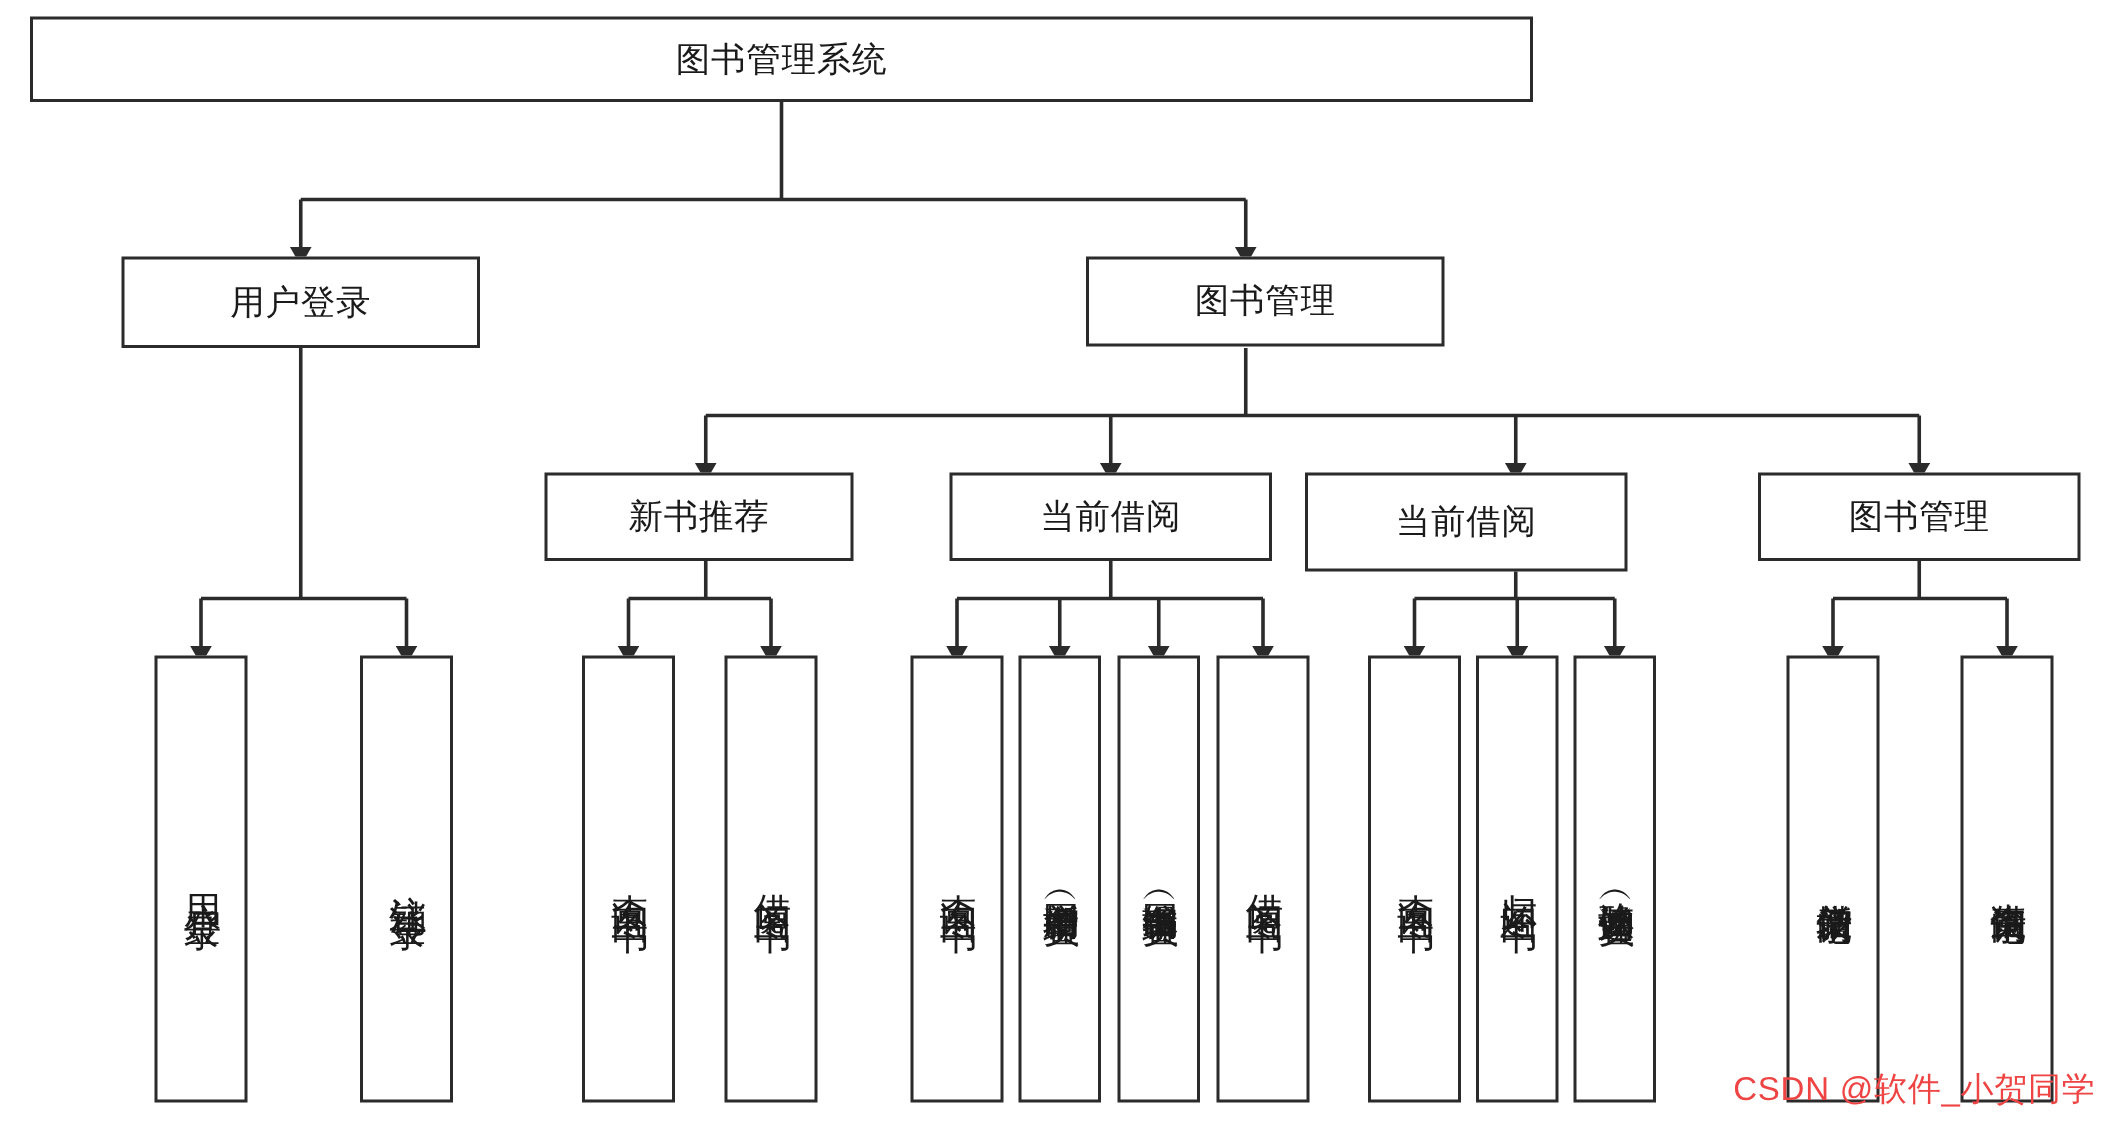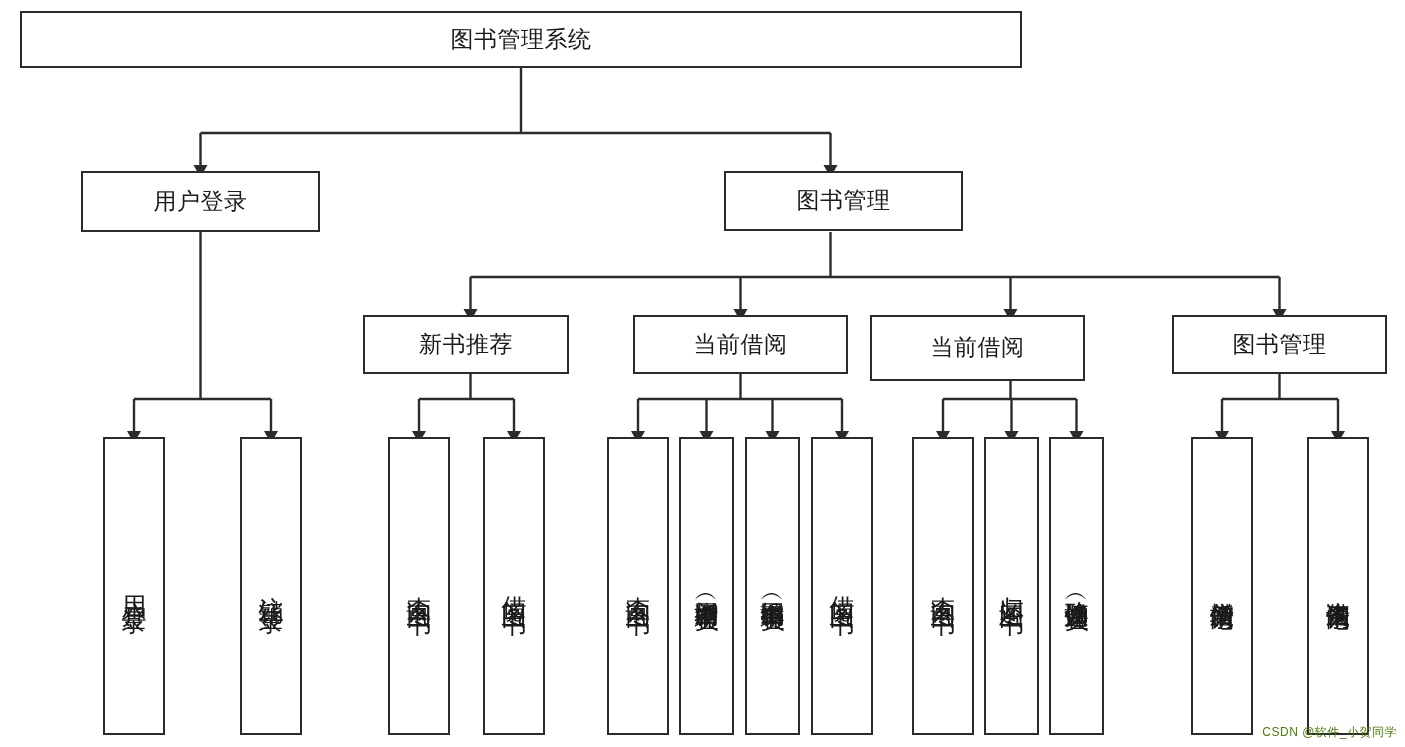--- a/index.html
+++ b/index.html
@@ -65,22 +65,22 @@
     white-space: nowrap;
   }
   .node.vert.tight .node-label {
     letter-spacing: 1px;
     font-size: 24px;
   }
   .watermark {
     position: absolute;
     right: 8px;
     bottom: 6px;
-    font-size: 12px;
-    color: #4d7c0f;
+    font-size: 22px;
+    color: #ef4444;
     letter-spacing: 0.5px;
     z-index: 5;
     white-space: nowrap;
   }
 </style>
 </head>
 <body>
 
 <div id="canvas">
 

